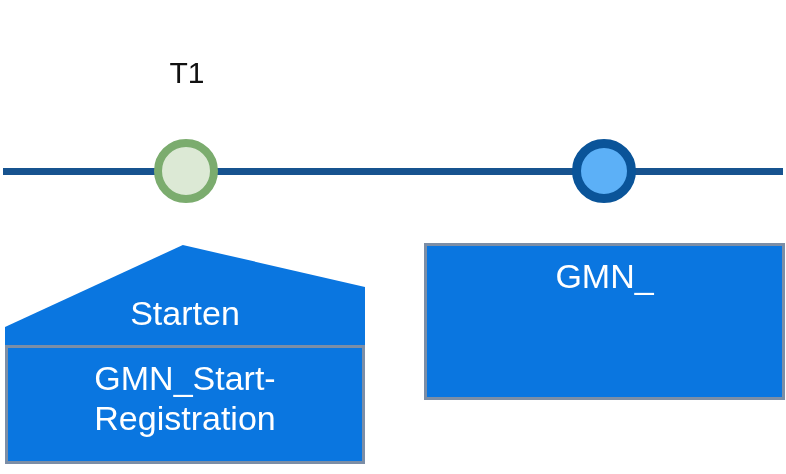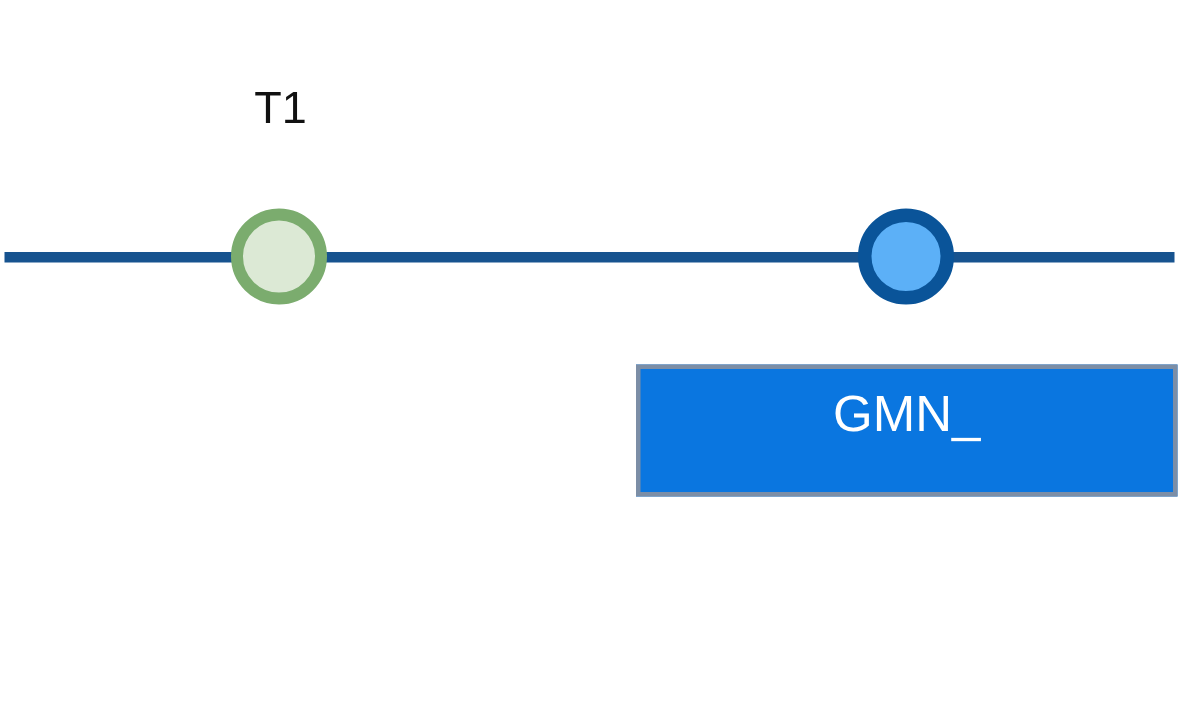--- a/index.html
+++ b/index.html
@@ -122,36 +122,45 @@
     width: 100%;
     background: #0A76E0;
     border: 3px solid #7C8EA6;
     text-align: center;
     color: #ffffff;
     font-size: 34px;
     line-height: 40px;
     padding: 10px 4px 8px 4px;
   }
   #process-start .process-box  { height: 119px; }
-  #process-append .process-box { height: 88px; }
+  #process-append .process-box { height: 157px; }
 
   .box-line { display: block; }
 </style>
 </head>
 <body>
 
 <div id="canvas">
 
   <div class="timeline-axis"></div>
 
   <div class="tick-label" id="tick-t1">T1</div>
 
   <div class="marker" id="marker-t1"></div>
   <div class="marker" id="marker-t2"></div>
 
+  <div class="process-group" id="process-start">
+    <div class="banner">
+      <div class="banner-label">Starten</div>
+    </div>
+    <div class="process-box">
+      <span class="box-line">GMN_Start-</span>
+      <span class="box-line">Registration</span>
+    </div>
+  </div>
 
   <div class="process-group" id="process-append">
     <div class="process-box">
       <span class="box-line">GMN_</span>
     </div>
   </div>
 
 </div>
 
 </body></html>

